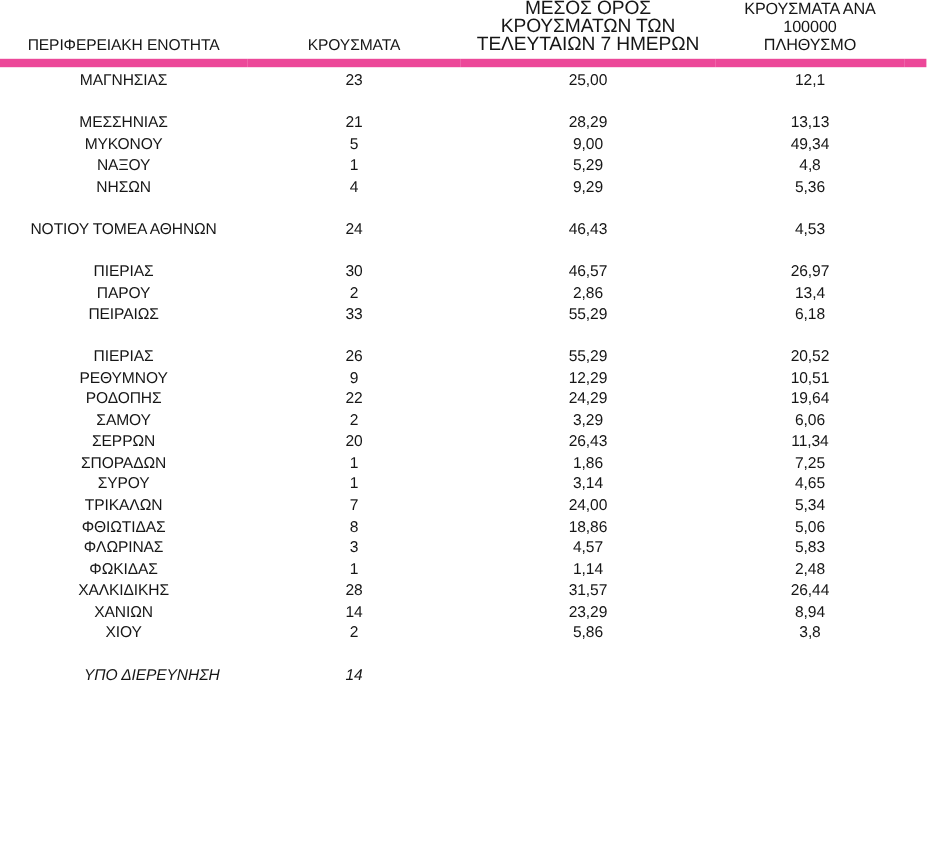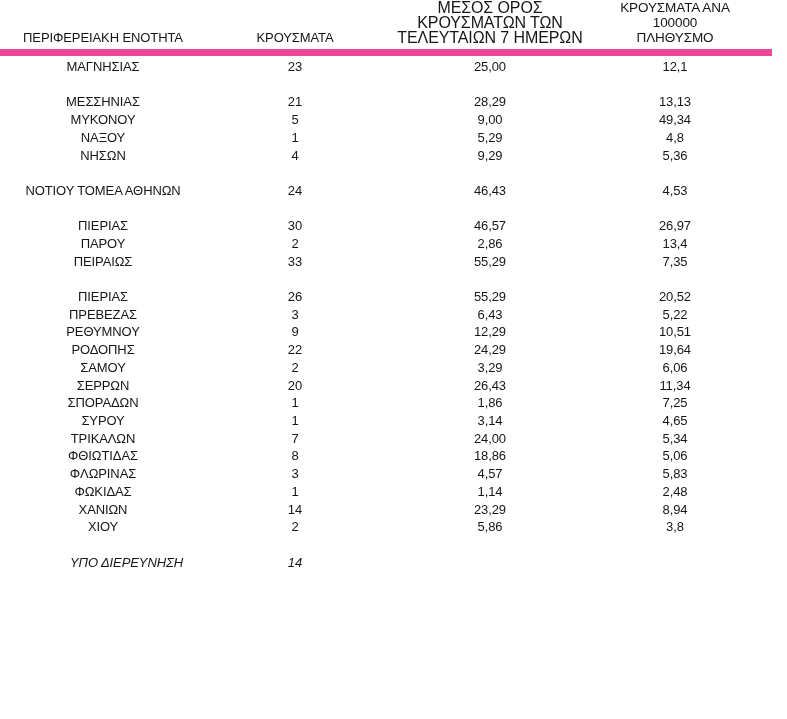--- a/index.html
+++ b/index.html
@@ -162,41 +162,34 @@
           <td class="region-cell">ΠΑΡΟΥ</td>
           <td class="cases-cell">2</td>
           <td class="avg7-cell">2,86</td>
           <td class="per100k-cell">13,4</td>
           <td class="end-cell"></td>
         </tr>
         <tr class="data-row">
           <td class="region-cell">ΠΕΙΡΑΙΩΣ</td>
           <td class="cases-cell">33</td>
           <td class="avg7-cell">55,29</td>
-          <td class="per100k-cell">7,35</td>
+          <td class="per100k-cell">6,18</td>
           <td class="end-cell"></td>
         </tr>
         <tr class="blank-row">
           <td class="spacer-cell" colspan="5"></td>
         </tr>
         <tr class="data-row">
           <td class="region-cell">ΠΙΕΡΙΑΣ</td>
           <td class="cases-cell">26</td>
           <td class="avg7-cell">55,29</td>
           <td class="per100k-cell">20,52</td>
           <td class="end-cell"></td>
         </tr>
         <tr class="data-row">
-          <td class="region-cell">ΠΡΕΒΕΖΑΣ</td>
-          <td class="cases-cell">3</td>
-          <td class="avg7-cell">6,43</td>
-          <td class="per100k-cell">5,22</td>
-          <td class="end-cell"></td>
-        </tr>
-        <tr class="data-row">
           <td class="region-cell">ΡΕΘΥΜΝΟΥ</td>
           <td class="cases-cell">9</td>
           <td class="avg7-cell">12,29</td>
           <td class="per100k-cell">10,51</td>
           <td class="end-cell"></td>
         </tr>
         <tr class="data-row">
           <td class="region-cell">ΡΟΔΟΠΗΣ</td>
           <td class="cases-cell">22</td>
           <td class="avg7-cell">24,29</td>
@@ -250,20 +243,27 @@
           <td class="cases-cell">3</td>
           <td class="avg7-cell">4,57</td>
           <td class="per100k-cell">5,83</td>
           <td class="end-cell"></td>
         </tr>
         <tr class="data-row">
           <td class="region-cell">ΦΩΚΙΔΑΣ</td>
           <td class="cases-cell">1</td>
           <td class="avg7-cell">1,14</td>
           <td class="per100k-cell">2,48</td>
+          <td class="end-cell"></td>
+        </tr>
+        <tr class="data-row">
+          <td class="region-cell">ΧΑΛΚΙΔΙΚΗΣ</td>
+          <td class="cases-cell">28</td>
+          <td class="avg7-cell">31,57</td>
+          <td class="per100k-cell">26,44</td>
           <td class="end-cell"></td>
         </tr>
         <tr class="data-row">
           <td class="region-cell">ΧΑΝΙΩΝ</td>
           <td class="cases-cell">14</td>
           <td class="avg7-cell">23,29</td>
           <td class="per100k-cell">8,94</td>
           <td class="end-cell"></td>
         </tr>
         <tr class="data-row">

